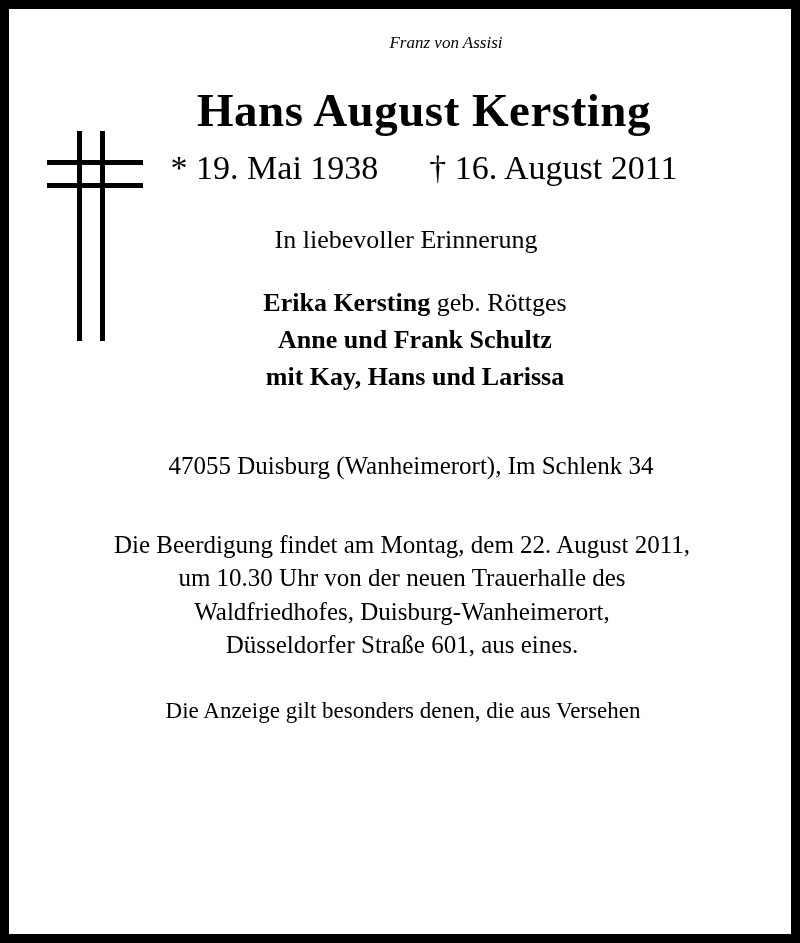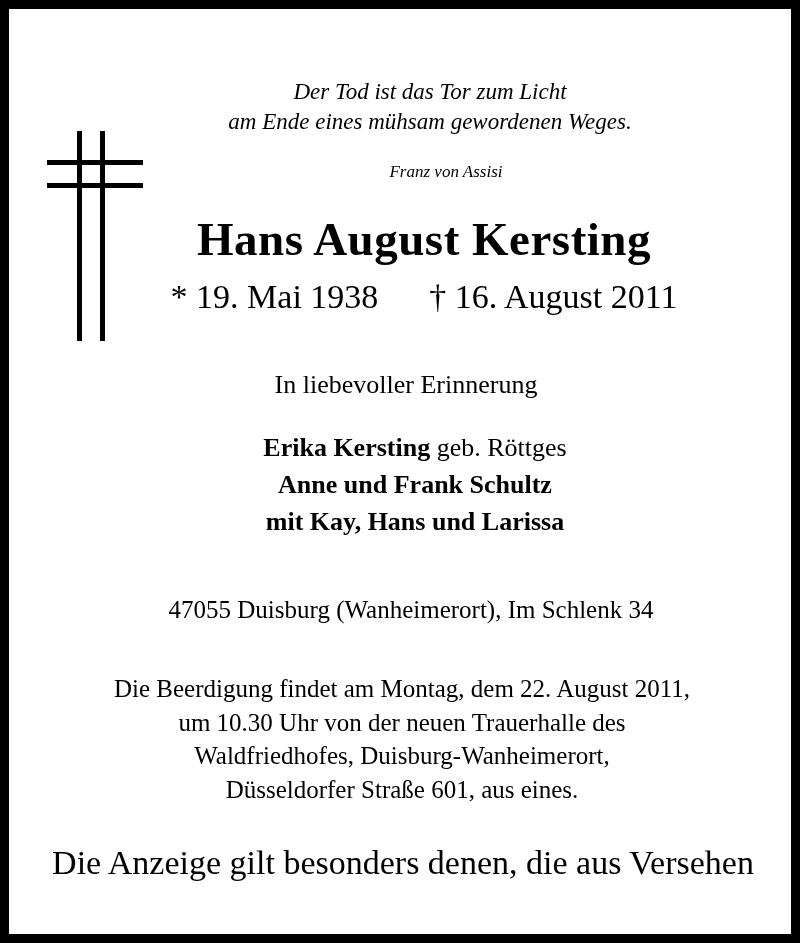--- a/index.html
+++ b/index.html
@@ -75,21 +75,21 @@
     margin-top: 12px;
     font-size: 34px;
     padding-left: 48px;
   }
   .dates .gap {
     display: inline-block;
     width: 34px;
   }
 
   .memoriam {
-    margin-top: 54px;
+    margin-top: 38px;
     font-size: 26px;
     padding-left: 12px;
   }
 
   .family {
     margin-top: 30px;
     font-size: 26px;
     line-height: 1.42;
     padding-left: 30px;
   }
@@ -105,21 +105,21 @@
   .funeral {
     margin-top: 48px;
     font-size: 25px;
     line-height: 1.34;
     padding-left: 4px;
   }
   .funeral .f-line { display: block; }
 
   .notice {
     margin-top: 34px;
-    font-size: 34px;
+    font-size: 23px;
     line-height: 1.34;
     padding-left: 6px;
   }
   .notice .n-line { display: block; }
 </style>
 </head>
 <body>
 
 <div class="obituary">
   <div class="inner">
@@ -132,24 +132,20 @@
 
         <rect x="0" y="29" width="96" height="5" fill="#000000"></rect>
         <rect x="0" y="52" width="96" height="5" fill="#000000"></rect>
 
         <rect x="35" y="34" width="18" height="18" fill="#ffffff"></rect>
       </svg>
     </div>
 
     <div class="content">
 
-      <div class="verse">
-        <span class="verse-line">Der Tod ist das Tor zum Licht</span>
-        <span class="verse-line">am Ende eines mühsam gewordenen Weges.</span>
-      </div>
 
       <div class="verse-author">Franz von Assisi</div>
 
       <div class="name">Hans August Kersting</div>
 
       <div class="dates">
         <span>*</span>
         <span>19. Mai 1938</span>
         <span class="gap"></span>
         <span>†</span>

